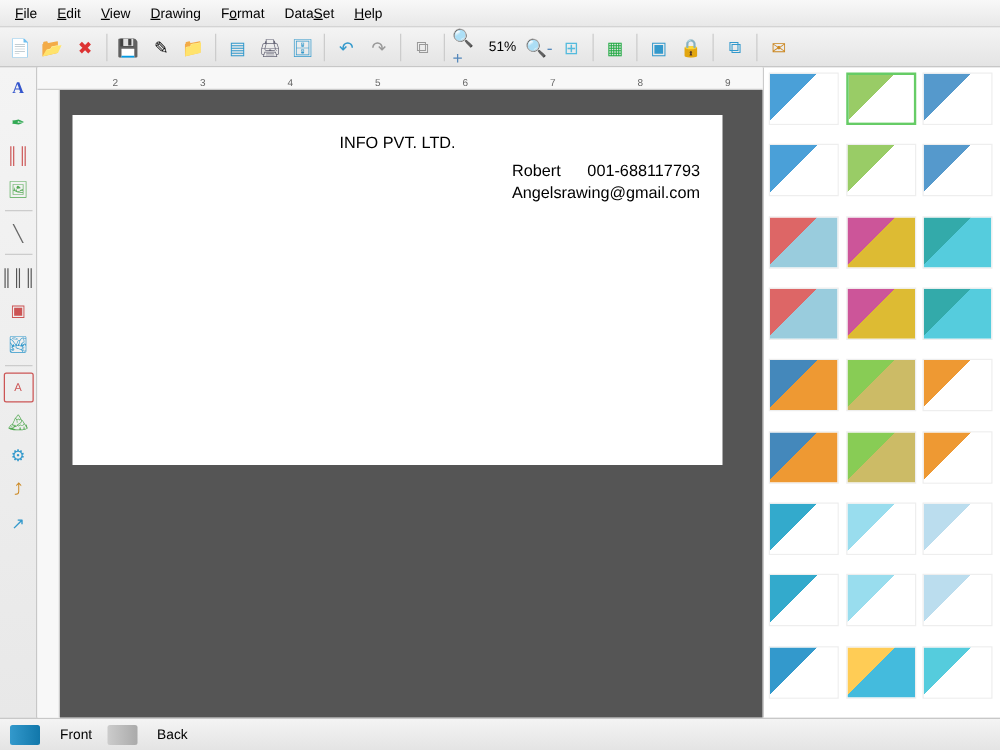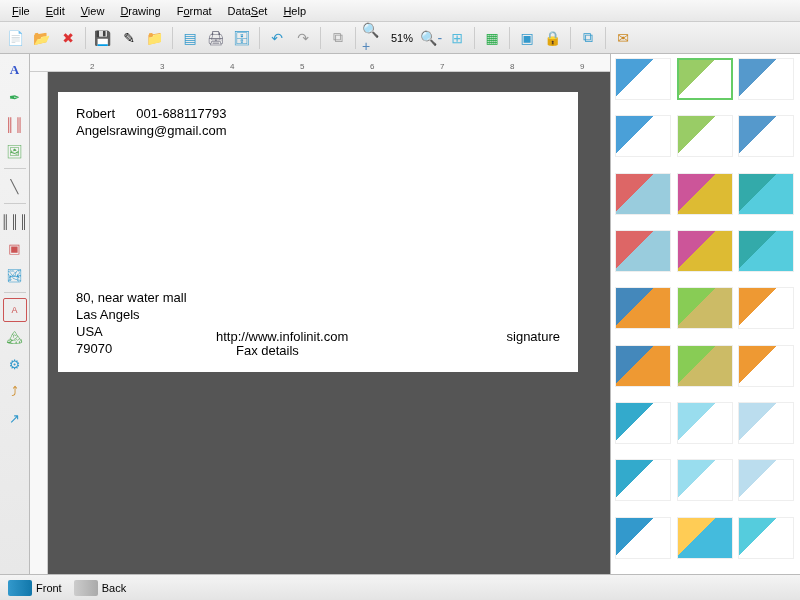--- a/index.html
+++ b/index.html
@@ -15,33 +15,33 @@
 .sidebar { width: 30px; background: linear-gradient(#f4f4f4, #e8e8e8); border-right: 1px solid #bbb; display: flex; flex-direction: column; align-items: center; padding: 4px 0; gap: 3px; }
 .sbtn { width: 24px; height: 24px; display: flex; align-items: center; justify-content: center; border: 1px solid transparent; border-radius: 2px; font-size: 13px; cursor: pointer; }
 .workspace { flex: 1; display: flex; flex-direction: column; background: #fff; position: relative; }
 .ruler-h { height: 18px; background: #f8f8f8; border-bottom: 1px solid #ccc; display: flex; align-items: flex-end; font-size: 8px; color: #666; padding-left: 20px; position: relative; }
 .ruler-h span { position: absolute; }
 .canvas-wrap { flex: 1; display: flex; }
 .ruler-v { width: 18px; background: #f8f8f8; border-right: 1px solid #ccc; }
 .canvas { flex: 1; background: #555; padding: 20px 10px 10px 10px; overflow: auto; }
 .card { background: #fff; width: 520px; height: 280px; padding: 14px 18px; position: relative; font-size: 13px; font-family: Arial, sans-serif; }
 .card .company { text-align: center; margin-bottom: 8px; }
-.card .row { display: flex; justify-content: flex-start; }
+.card .row { display: flex; justify-content: flex-end; }
 .card .name { line-height: 1.3; }
 .card .contact { text-align: right; line-height: 1.3; }
 .card .bottom { position: absolute; bottom: 14px; left: 18px; right: 18px; }
 .card .addr { line-height: 1.3; }
 .card .meta { display: flex; justify-content: space-between; margin-top: 4px; }
 .banner { margin-top: 12px; width: 520px; height: 46px; background: linear-gradient(#f89820, #e47810); border-radius: 8px; display: flex; align-items: center; justify-content: center; font-size: 22px; font-weight: bold; color: #000; font-family: Arial; }
 .templates { width: 190px; background: #fff; border-left: 1px solid #bbb; overflow-y: auto; padding: 4px; display: grid; grid-template-columns: repeat(3, 1fr); gap: 4px; }
 .thumb { width: 56px; height: 42px; border: 1px solid #eee; cursor: pointer; background: #fff; position: relative; overflow: hidden; }
 .thumb.sel { border: 2px solid #6c6; }
 .thumb .s1 { position: absolute; inset: 0; }
 .statusbar { height: 26px; background: linear-gradient(#f4f4f4, #e4e4e4); border-top: 1px solid #bbb; display: flex; align-items: center; padding: 0 8px; gap: 12px; }
-.status-item { display: flex; align-items: center; gap: 4px; cursor: pointer; }
+.status-item { display: flex; align-items: center; gap: 16px; cursor: pointer; }
 .status-icon { width: 24px; height: 16px; background: linear-gradient(90deg, #39c, #17a); border-radius: 2px; }
 
 .i-new { color: #3af; } .i-open { color: #c82; } .i-del { color: #d33; }
 .i-save { color: #448; } .i-print { color: #667; } .i-undo { color: #39c; }
 .i-zoom { color: #58b; } .i-grid { color: #5bd; } .i-excel { color: #2a4; }
 .i-lock { color: #c92; }
 </style>
 </head>
 <body>
 
@@ -116,43 +116,31 @@
       <span style="left:270px">5</span>
         <span style="left:340px">6</span>
         <span style="left:410px">7</span>
       <span style="left:480px">8</span>
         <span style="left:550px">9</span>
     </div>
     <div class="canvas-wrap">
       <div class="ruler-v"></div>
       <div class="canvas">
         <div class="card">
+          <div class="company">INFO PVT. LTD.</div>
           <div class="row">
             <div class="name">
               <div>Robert</div>
               <div>Angels</div>
             </div>
             <div class="contact">
               <div>001-688117793</div>
               <div>rawing@gmail.com</div>
             </div>
           </div>
-          <div class="bottom">
-            <div class="addr">
-              <div>80, near water mall</div>
-              <div>Las Angels</div>
-              <div>USA</div>
-              <div>79070</div>
-            </div>
-            <div class="meta" style="position:absolute;bottom:14px;left:140px;right:0">
-              <div>http://www.infolinit.com</div>
-              <div>signature</div>
-            </div>
-            <div style="position:absolute;bottom:0;left:160px">Fax details</div>
-          </div>
         </div>
       </div>
     </div>
   </div>
 
   <div class="templates" id="tpl">
       <div class="thumb">
         <div class="s1" style="background:linear-gradient(135deg,#4aa0d8 40%,#fff 40%)"></div>
       </div>
       <div class="thumb sel">

